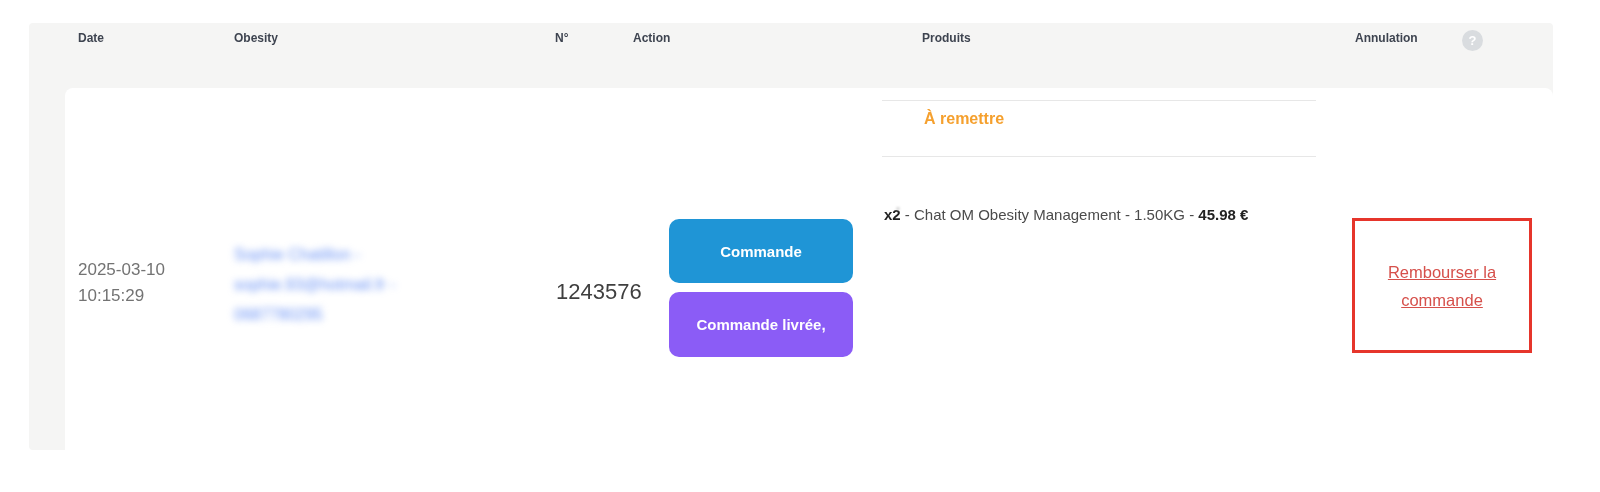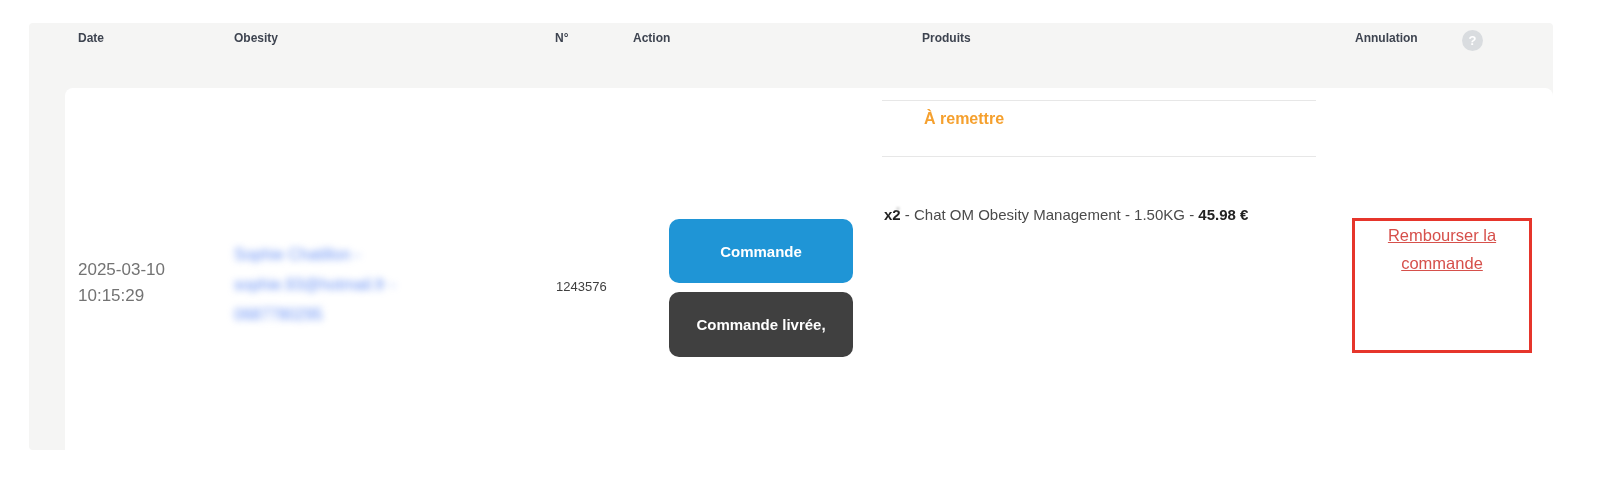--- a/index.html
+++ b/index.html
@@ -49,32 +49,32 @@
     font-size: 17px; line-height: 26px; color: #737373;
     cursor: pointer; white-space: nowrap;
   }
   .client-cell {
     position: absolute; left: 234px; top: 240px;
     font-size: 16px; line-height: 30px; color: #6b93f5;
     filter: blur(3.5px); cursor: pointer; white-space: nowrap;
   }
   .number-cell {
     position: absolute; left: 556px; top: 279px;
-    font-size: 13px; color: #3f3f3f; white-space: nowrap;
+    font-size: 22px; color: #3f3f3f; white-space: nowrap;
   }
 
   .btn {
     position: absolute; left: 669px; width: 184px;
     border-radius: 10px; color: #ffffff;
     font-size: 15px; font-weight: bold; line-height: 25px;
     display: flex; flex-direction: column; justify-content: center;
     text-align: center; cursor: pointer; user-select: none;
   }
   .btn-blue  { top: 219px; height: 64px; background: #1f95d6; }
-  .btn-green { top: 292px; height: 65px; background: #404040; }
+  .btn-green { top: 292px; height: 65px; background: #8b5cf6; }
 
   .divider {
     position: absolute; left: 882px; width: 434px; height: 1px;
     background: #e7e7e7;
   }
   .d1 { top: 100px; }
   .d2 { top: 156px; }
 
   .section-title {
     position: absolute; left: 884px; top: 110px;
@@ -90,21 +90,21 @@
   .stray-dot {
     position: absolute; left: 896px; top: 207px;
     width: 4px; height: 3px; background: #d8d8d8;
     border-radius: 2px; filter: blur(1px);
   }
 
   .annotation-box {
     position: absolute; left: 1352px; top: 218px;
     width: 180px; height: 135px;
     border: 3px solid #e6352b; box-sizing: border-box;
-    display: flex; justify-content: center;
+    display: flex; align-items: center; justify-content: center;
   }
   .refund-link {
     font-size: 16.5px; line-height: 28px; color: #d6504b;
     text-decoration: underline; text-align: center;
     cursor: pointer; white-space: nowrap;
   }
 </style>
 </head>
 <body>
 

